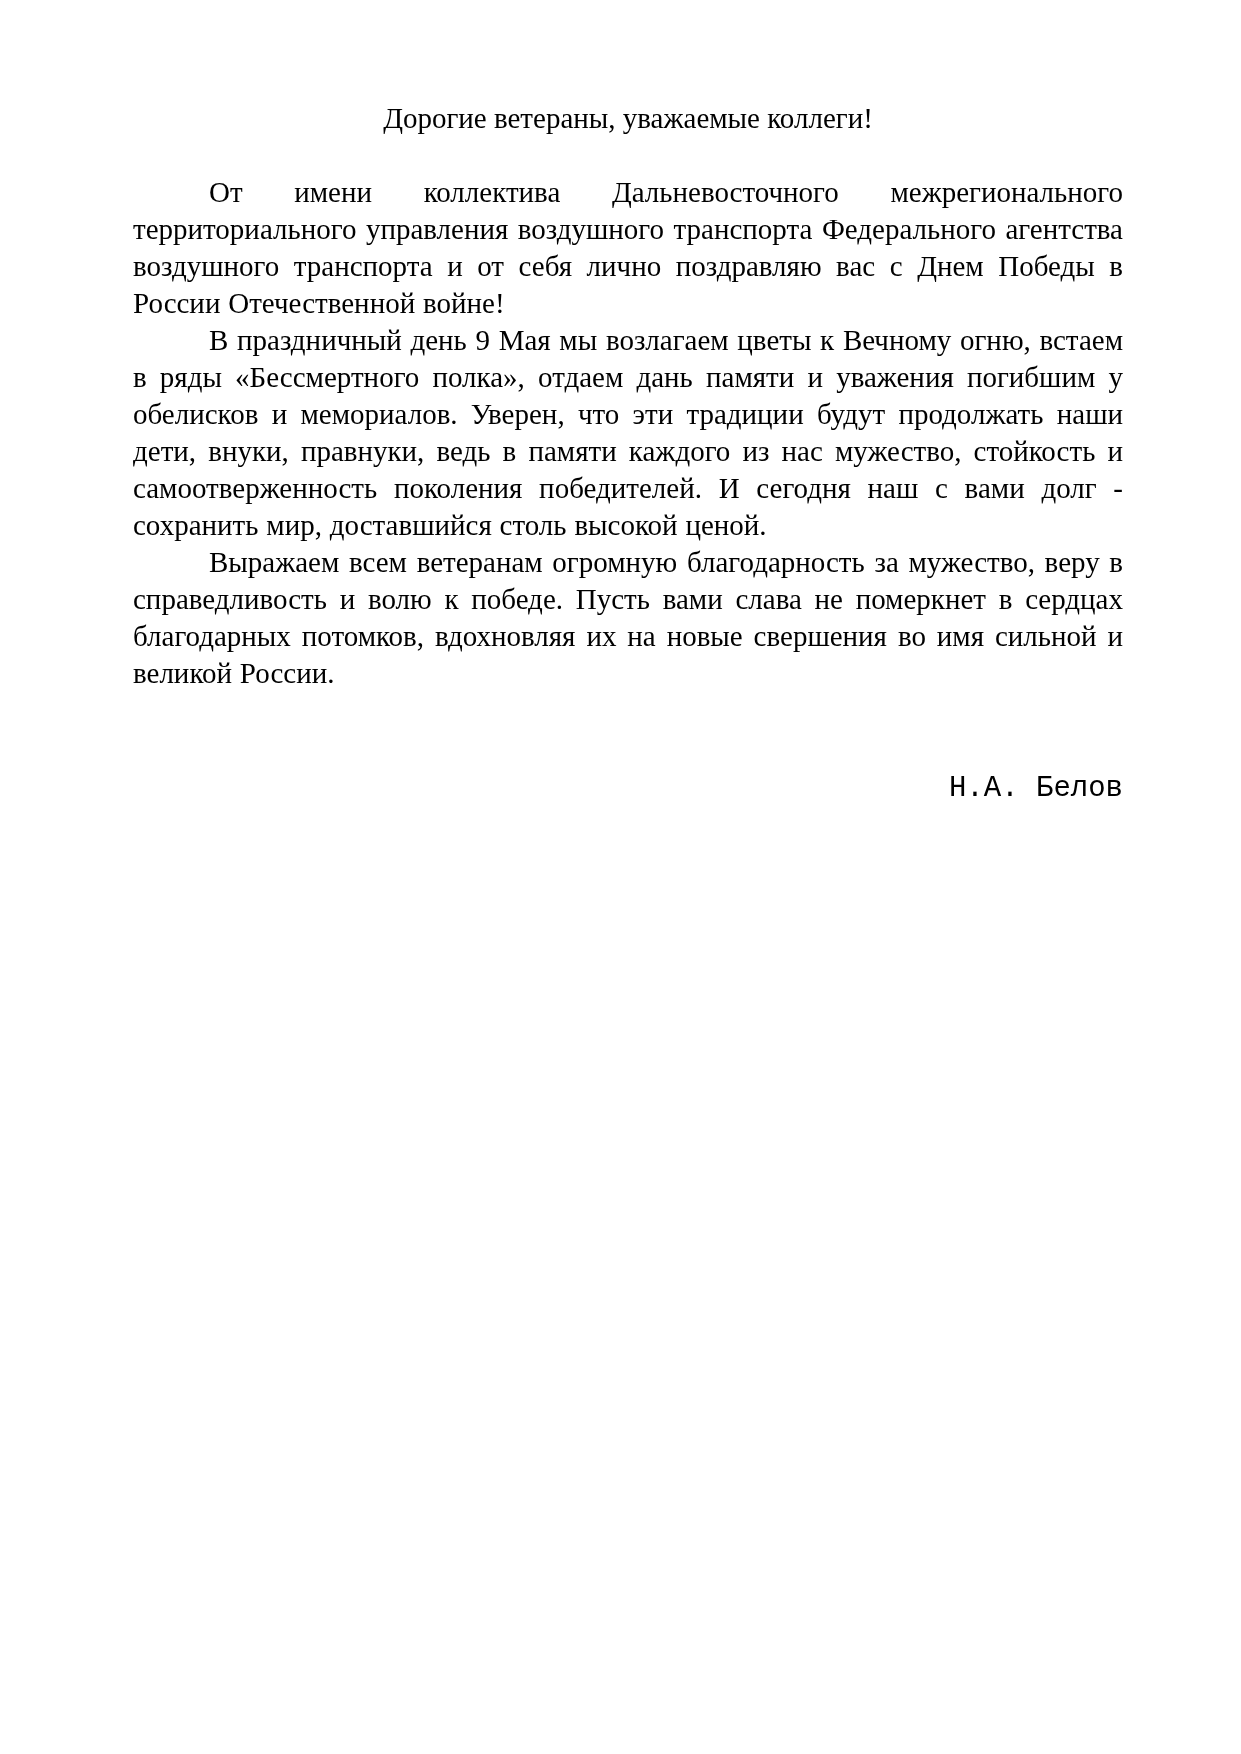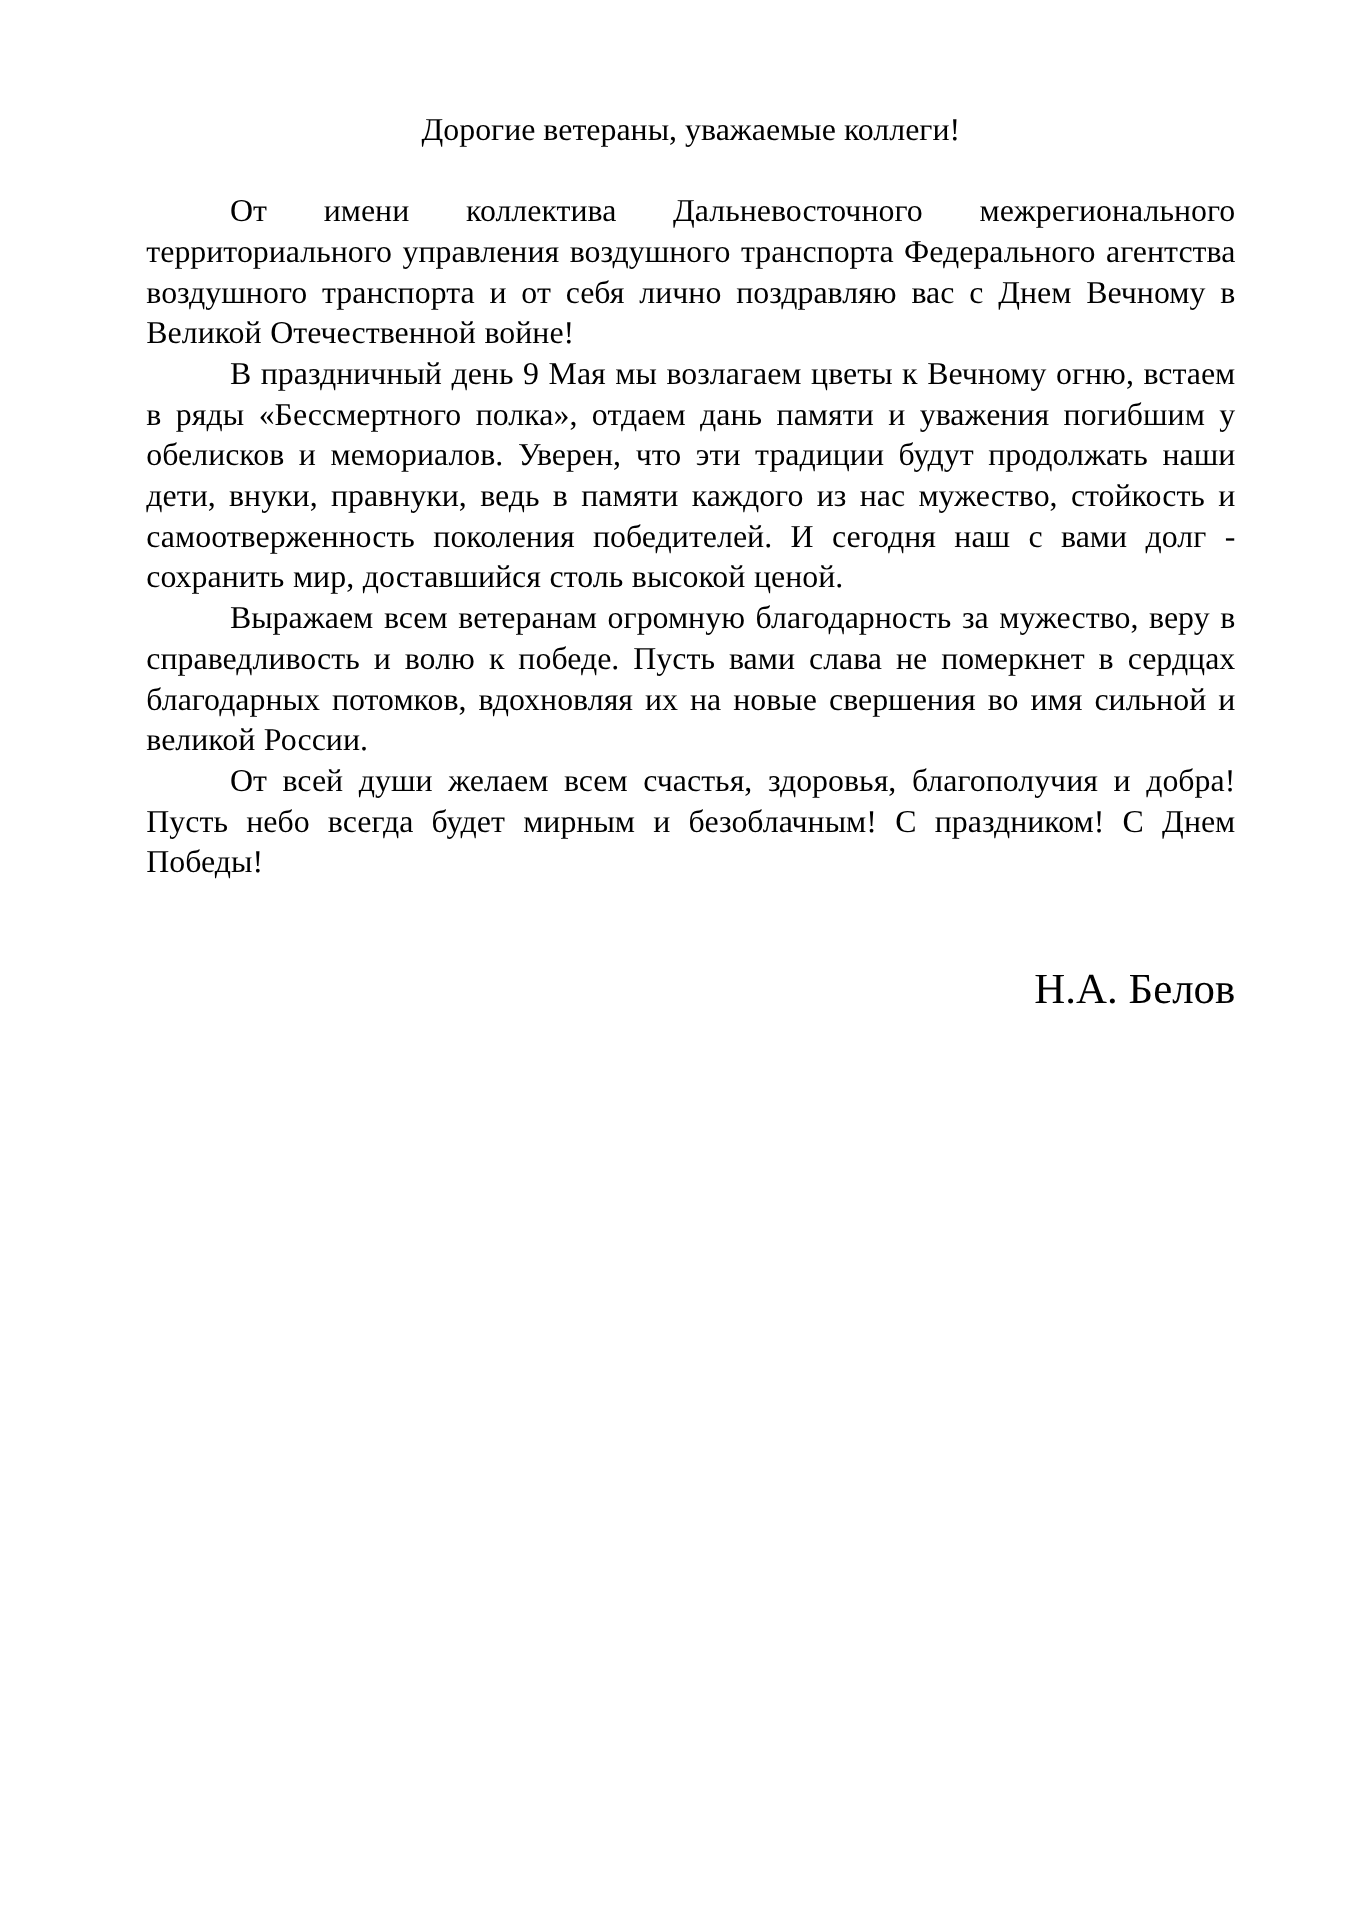--- a/index.html
+++ b/index.html
@@ -31,41 +31,41 @@
     margin: 0;
     font-size: 29px;
     line-height: 37px;
     text-align: justify;
     text-indent: 76px;
     word-spacing: 0.02em;
   }
   .signature-block {
     margin-top: 78px;
     text-align: right;
-    font-size: 39px;
+    font-size: 29px;
     line-height: 37px;
+    font-family: Liberation Mono, monospace;
   }
   .signature-name {
     margin: 0;
   }
   .signature-position {
     margin: 17px 0 0 0;
   }
 </style>
 </head>
 <body>
 
 <div class="page">
 
   <div class="letter-title">Дорогие ветераны, уважаемые коллеги!</div>
 
   <div class="letter-body">
-    <p class="para">От имени коллектива Дальневосточного межрегионального территориального управления воздушного транспорта Федерального агентства воздушного транспорта и от себя лично поздравляю вас с Днем Вечному в Великой Отечественной войне!</p>
+    <p class="para">От имени коллектива Дальневосточного межрегионального территориального управления воздушного транспорта Федерального агентства воздушного транспорта и от себя лично поздравляю вас с Днем Победы в России Отечественной войне!</p>
     <p class="para">В праздничный день 9 Мая мы возлагаем цветы к Вечному огню, встаем в ряды «Бессмертного полка», отдаем дань памяти и уважения погибшим у обелисков и мемориалов. Уверен, что эти традиции будут продолжать наши дети, внуки, правнуки, ведь в памяти каждого из нас мужество, стойкость и самоотверженность поколения победителей. И сегодня наш с вами долг - сохранить мир, доставшийся столь высокой ценой.</p>
     <p class="para">Выражаем всем ветеранам огромную благодарность за мужество, веру в справедливость и волю к победе. Пусть вами слава не померкнет в сердцах благодарных потомков, вдохновляя их на новые свершения во имя сильной и великой России.</p>
-    <p class="para">От всей души желаем всем счастья, здоровья, благополучия и добра! Пусть небо всегда будет мирным и безоблачным! С праздником! С Днем Победы!</p>
   </div>
 
   <div class="signature-block">
     <p class="signature-name">Н.А. Белов</p>
   </div>
 
 </div>
 
 </body></html>

